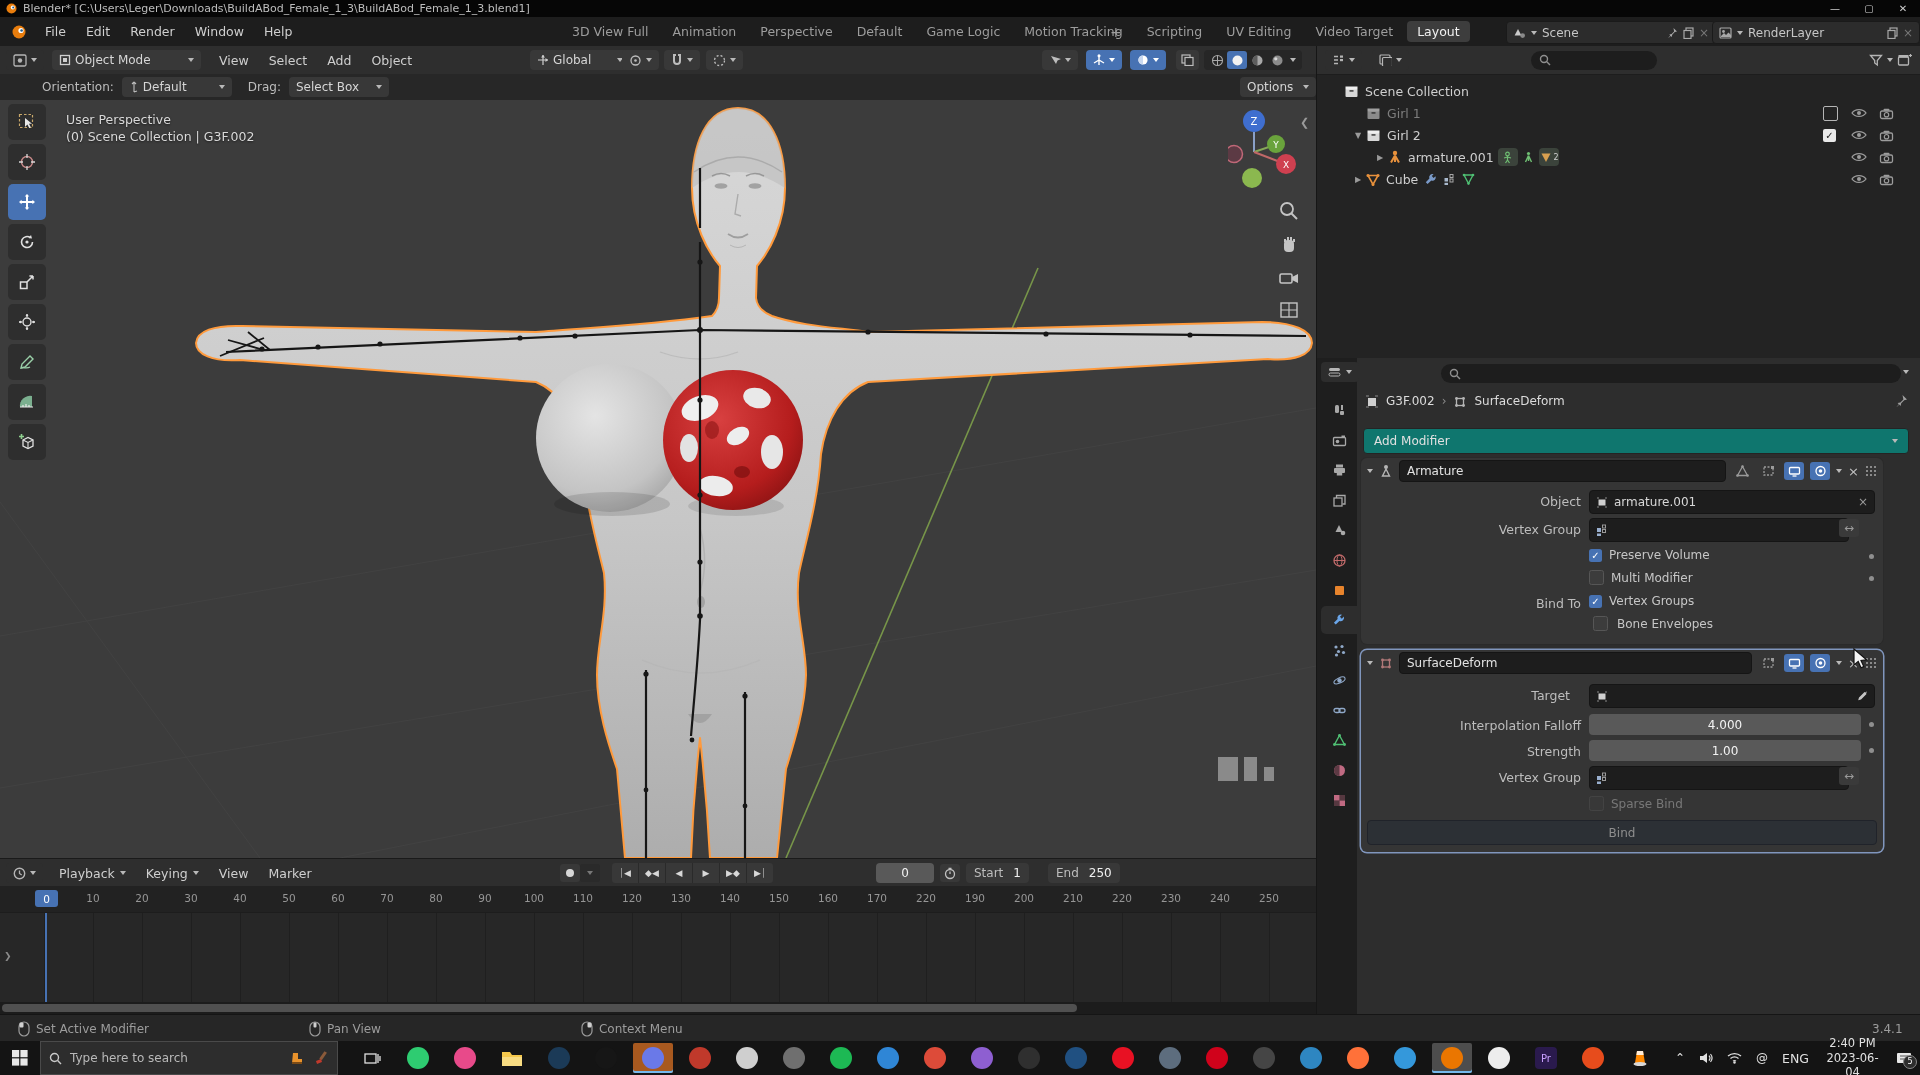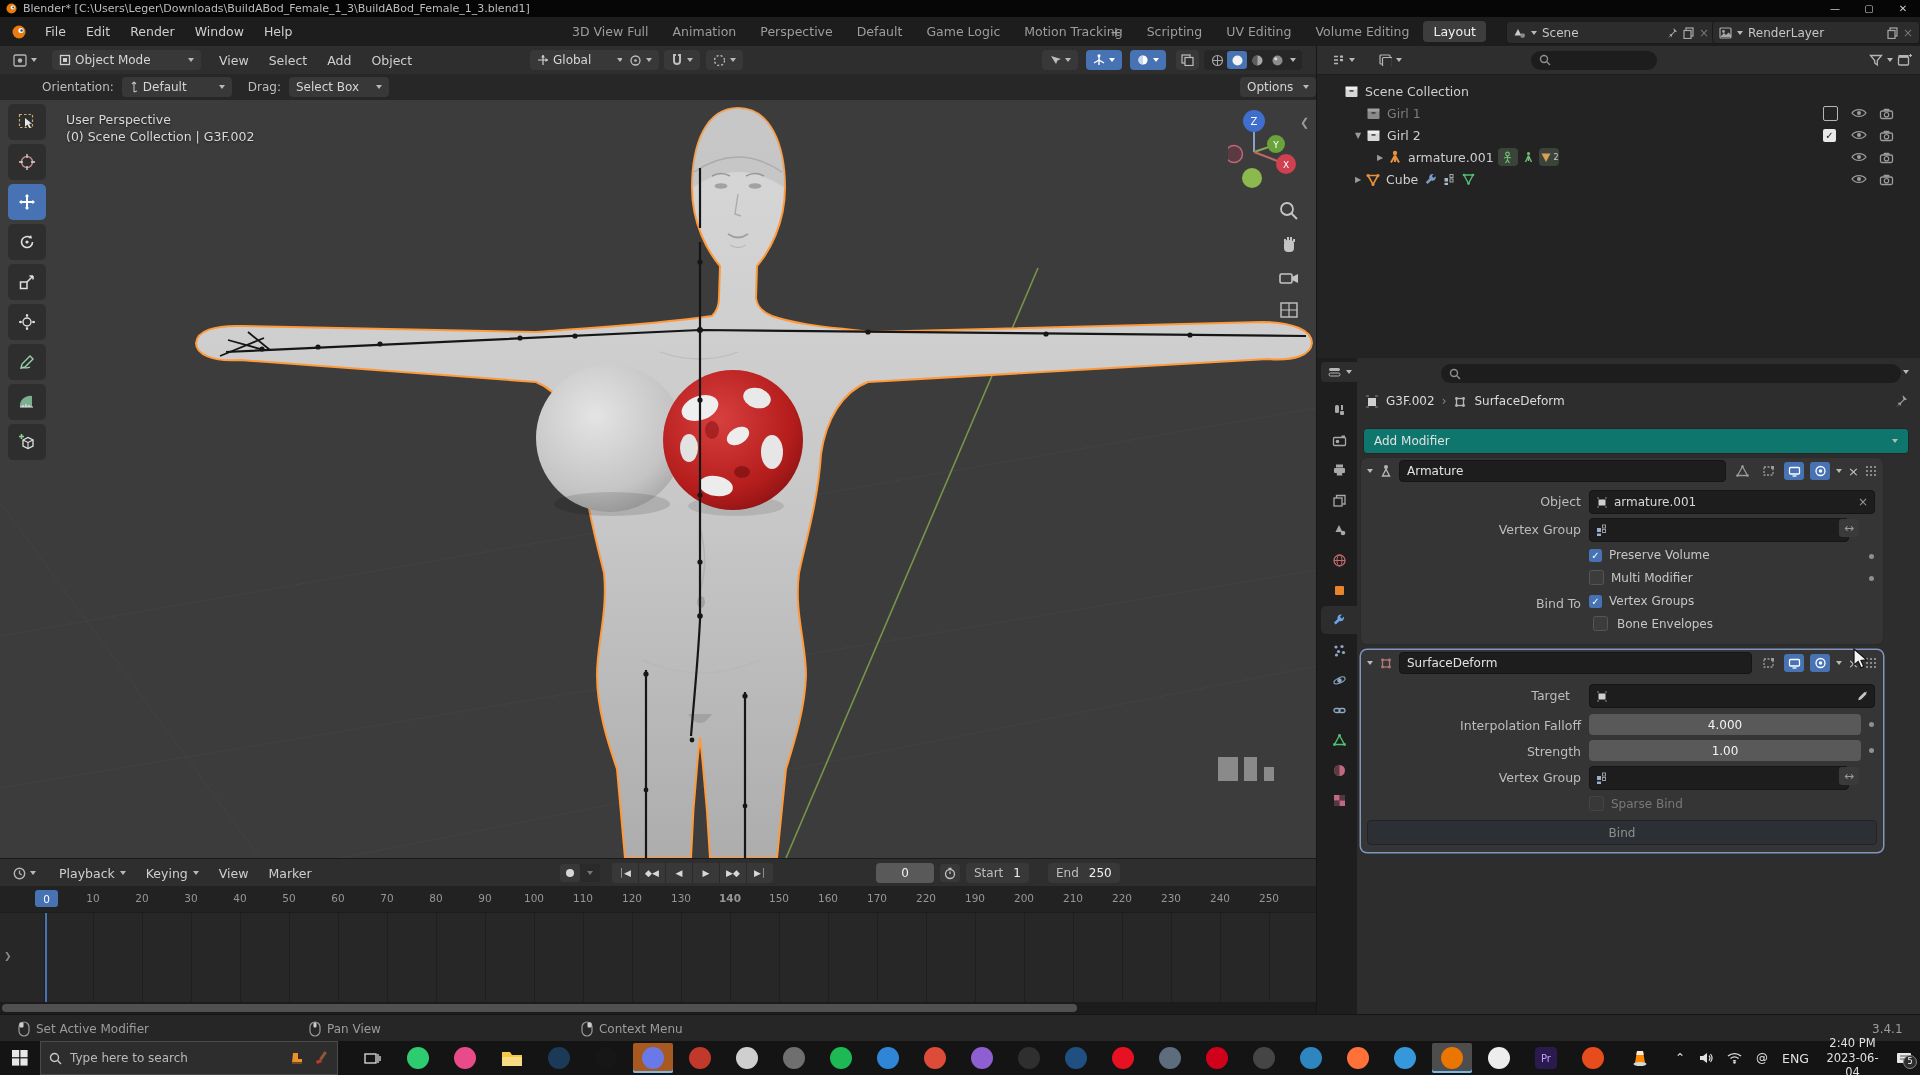--- a/index.html
+++ b/index.html
@@ -111,21 +111,21 @@
       </span>
     <div id="ws-tabs" class="flex" style="position:absolute;left:560px">
         <div class="ws-tab">3D View Full</div>
         <div class="ws-tab">Animation</div>
         <div class="ws-tab">Perspective</div>
         <div class="ws-tab">Default</div>
         <div class="ws-tab">Game Logic</div>
         <div class="ws-tab">Motion Tracking</div>
         <div class="ws-tab">Scripting</div>
         <div class="ws-tab">UV Editing</div>
-        <div class="ws-tab">Volume Editing</div>
+        <div class="ws-tab">Video Target</div>
         <div class="ws-tab active">Layout</div>
       </div>
     <span style="position:absolute;left:1110px;color:#9d9d9d;font-size:14px">+</span>
 
     <div class="pill abs" style="left:1506px;top:4px;width:196px">
       <span class="ic">
           <svg width="13" height="12">
             <path d="M5 2 L8.4 8.6 H1.6 Z" fill="#c9c9c9"></path>
             <circle cx="9.6" cy="8.6" r="2.4" fill="#8a8a8a"></circle>
           </svg>
@@ -562,21 +562,21 @@
       <span class="tick" style="left: 220px;">40</span>
       <span class="tick" style="left: 269px;">50</span>
       <span class="tick" style="left: 318px;">60</span>
       <span class="tick" style="left: 367px;">70</span>
       <span class="tick" style="left: 416px;">80</span>
       <span class="tick" style="left: 465px;">90</span>
       <span class="tick" style="left: 514px;">100</span>
       <span class="tick" style="left: 563px;">110</span>
       <span class="tick" style="left: 612px;">120</span>
       <span class="tick" style="left: 661px;">130</span>
-      <span class="tick" style="left: 710px; font-weight: bold;">140</span>
+      <span class="tick" style="left: 710px;">140</span>
       <span class="tick" style="left: 759px;">150</span>
       <span class="tick" style="left: 808px;">160</span>
       <span class="tick" style="left: 857px;">170</span>
       <span class="tick" style="left: 906px;">220</span>
       <span class="tick" style="left: 955px;">190</span>
       <span class="tick" style="left: 1004px;">200</span>
       <span class="tick" style="left: 1053px;">210</span>
       <span class="tick" style="left: 1102px;">220</span>
       <span class="tick" style="left: 1151px;">230</span>
       <span class="tick" style="left: 1200px;">240</span>

